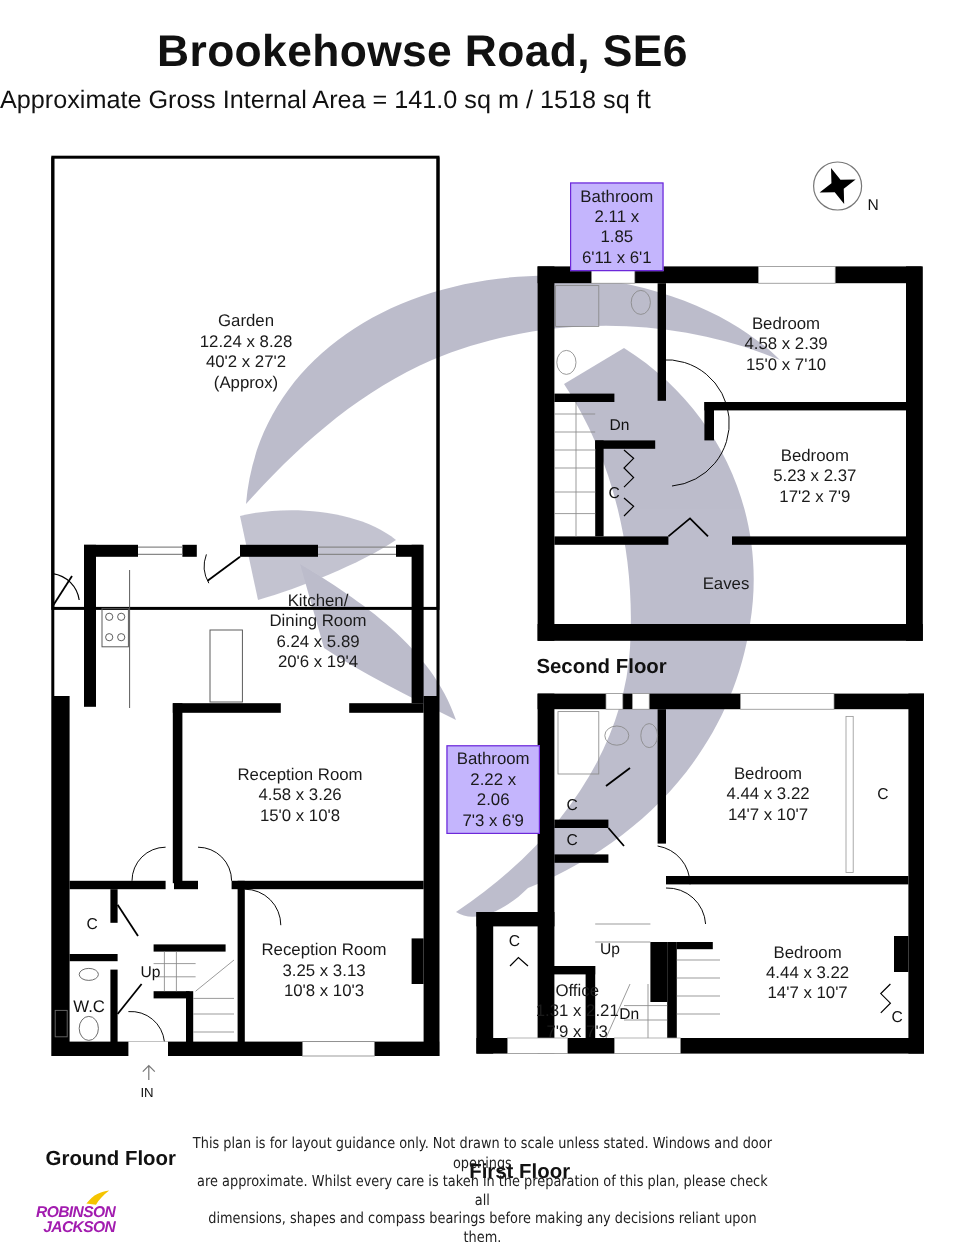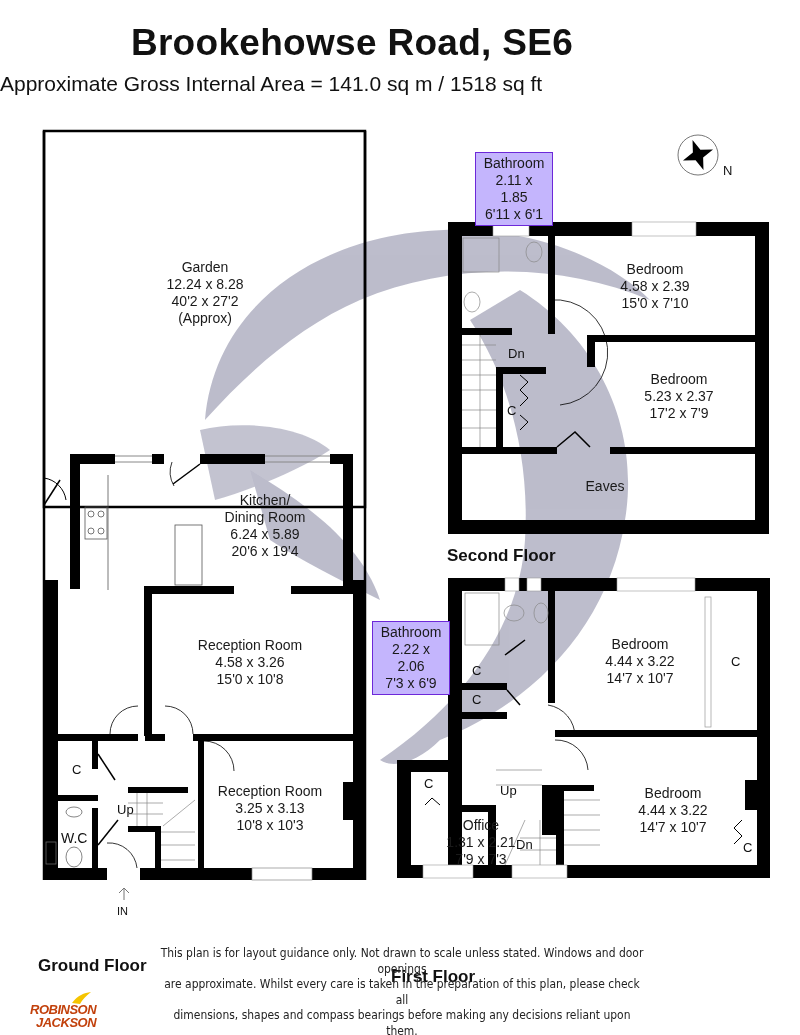--- a/index.html
+++ b/index.html
@@ -8,21 +8,21 @@
   .title { left:0; width:704px; top:22px; text-align:center; font-size:37px; font-weight:bold; letter-spacing:0.3px; }
   .subtitle { left:0; width:632px; top:72px; text-align:left; font-size:21px; }
   .plan-svg { position:absolute; left:0; top:0; }
   .room-label { position:absolute; text-align:center; font-size:14px; line-height:17px; color:#1a1a1a; }
   .room-label span { display:block; }
   .boxed { border:1px solid #6d28d9; background:#c4b5fd; padding:2px 4px; }
   .small { font-size:9px; }
   .c-label { position:absolute; font-size:13px; }
   .floor-title { position:absolute; font-size:17px; font-weight:bold; }
   .disclaimer { position:absolute; left:118px; width:568px; top:945px; text-align:center; font-size:12.5px; line-height:15.5px; color:#222; font-family:"DejaVu Sans", sans-serif; transform:scaleX(0.86); transform-origin:center top; }
-  .logo { position:absolute; left:30px; top:1003px; font-weight:bold; font-style:italic; font-size:13px; line-height:13px; color:#c2410c; letter-spacing:-0.5px; font-family:"Liberation Sans", sans-serif; }
+  .logo { position:absolute; left:30px; top:1003px; font-weight:bold; font-style:italic; font-size:13px; line-height:13px; color:#a21caf; letter-spacing:-0.5px; font-family:"Liberation Sans", sans-serif; }
   .compass-n { position:absolute; font-size:13px; }
 </style>
 </head>
 <body>
 
 <div class="abs title">Brookehowse Road, SE6</div>
 <div class="abs subtitle">Approximate Gross Internal Area =  141.0 sq m / 1518 sq ft</div>
 
 <svg class="plan-svg" width="800" height="1035" viewBox="0 0 800 1035">
 

